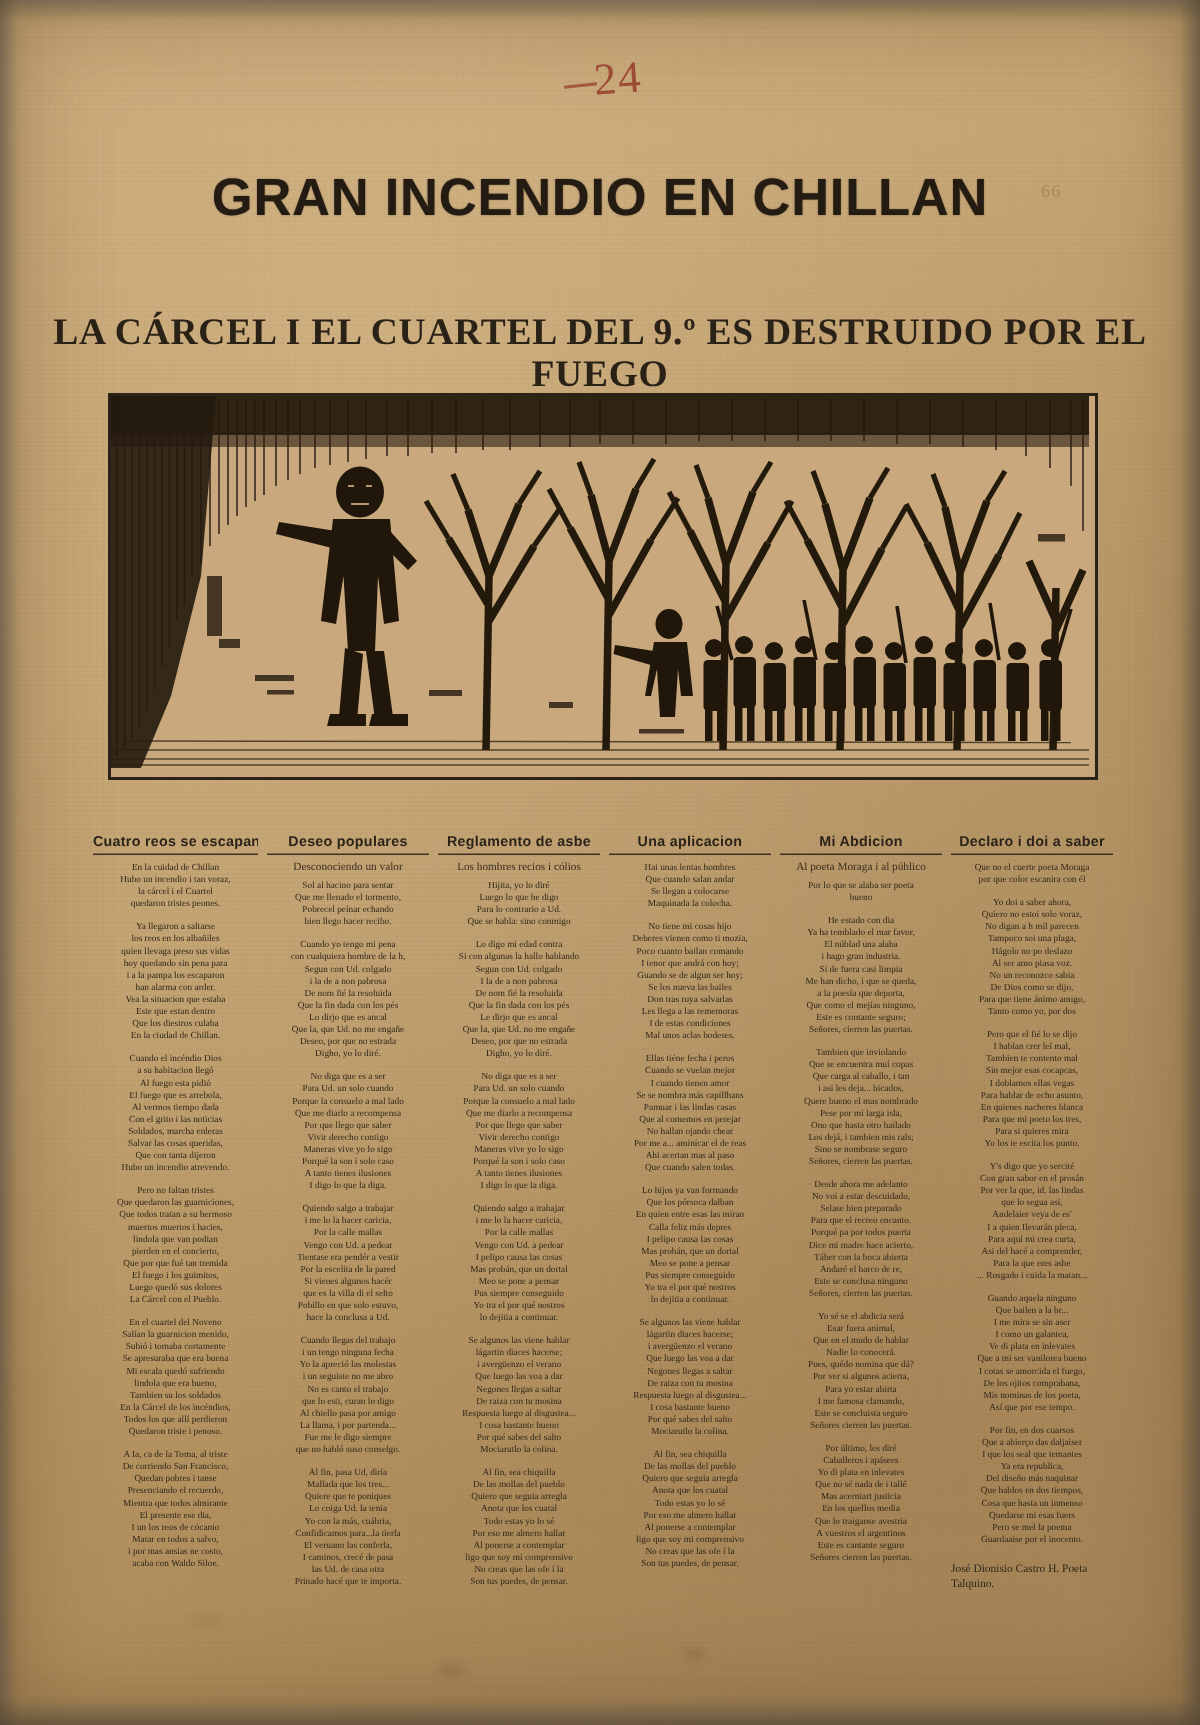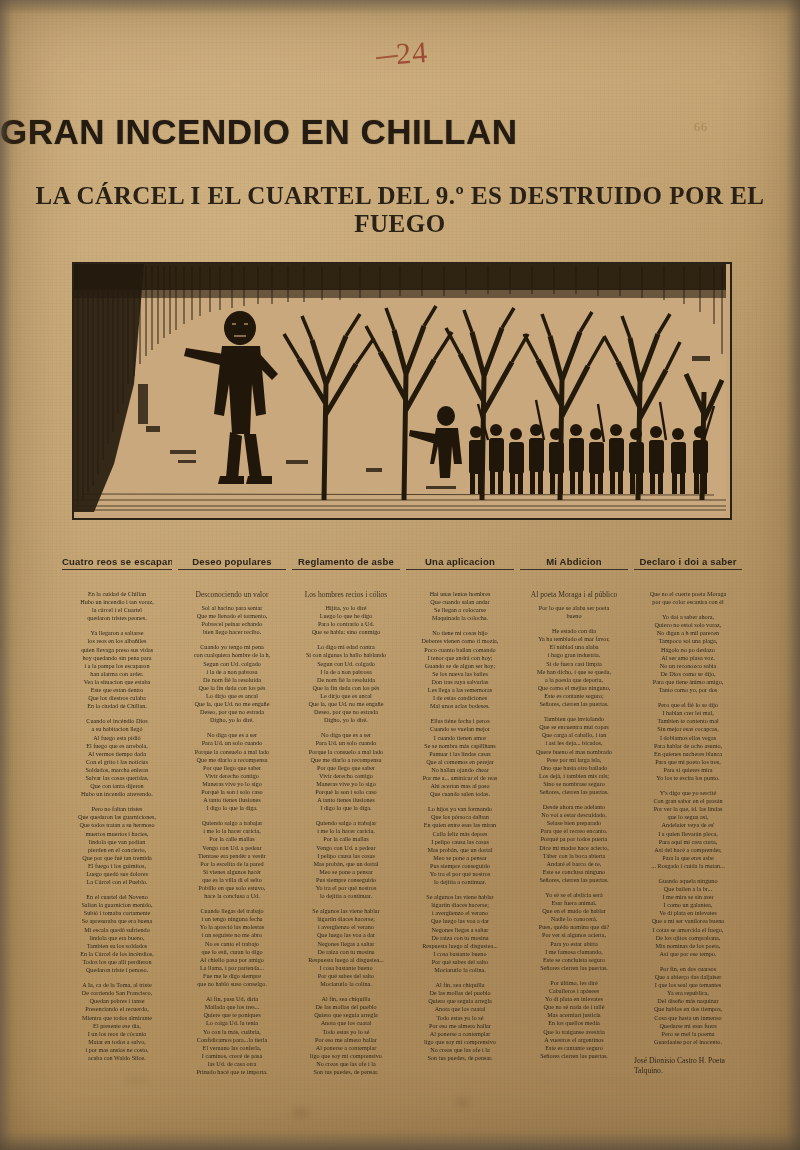--- a/index.html
+++ b/index.html
@@ -75,30 +75,31 @@
   #corner-mark {
     position:absolute; right:92px; top:120px;
     font-size:12px; color:#7d6340; opacity:.45; letter-spacing:1px;
   }
 
   
   #title {
     position: absolute;
     left: 0; top: 112px;
     width: 800px;
+    text-align: center;
     font-family: "Liberation Sans", sans-serif;
     font-weight: bold;
     font-size: 35px;
     letter-spacing: 0.5px;
     color: #241c12;
     text-shadow: 0 0 1px rgba(35,25,15,.6);
   }
   #subtitle {
     position: absolute;
-    left: 0; top: 182px;
+    left: 0; top: 208px;
     width: 800px;
     text-align: center;
     font-family: "Liberation Serif", serif;
     font-weight: bold;
     font-size: 25px;
     letter-spacing: 0.5px;
     color: #2a2117;
   }
 
   
@@ -123,21 +124,21 @@
     width: 110px;
     color: #2b2319;
   }
   .col-head {
     font-family: "Liberation Sans", sans-serif;
     font-weight: bold;
     font-size: 9.5px;
     text-align: center;
     border-bottom: 1px solid #3b3022;
     padding-bottom: 2px;
-    margin-bottom: 20px;
+    margin-bottom: 3px;
     letter-spacing: .2px;
     white-space: nowrap;
     overflow: hidden;
   }
   .col-sub {
     font-size: 7.5px;
     text-align: center;
     margin-bottom: 5px;
     color: #3a2f20;
   }

